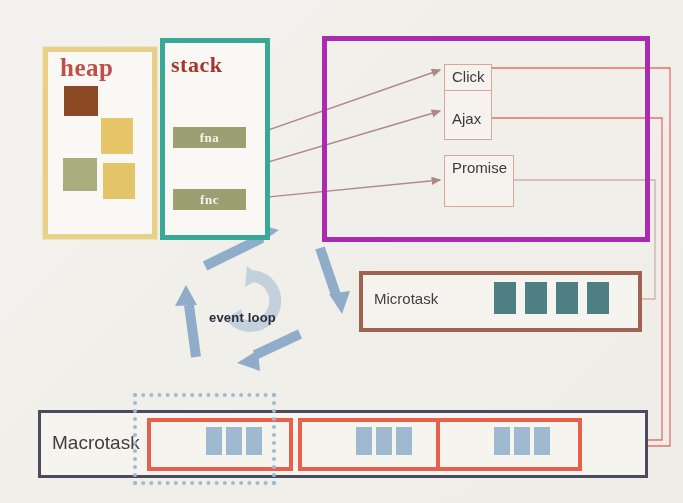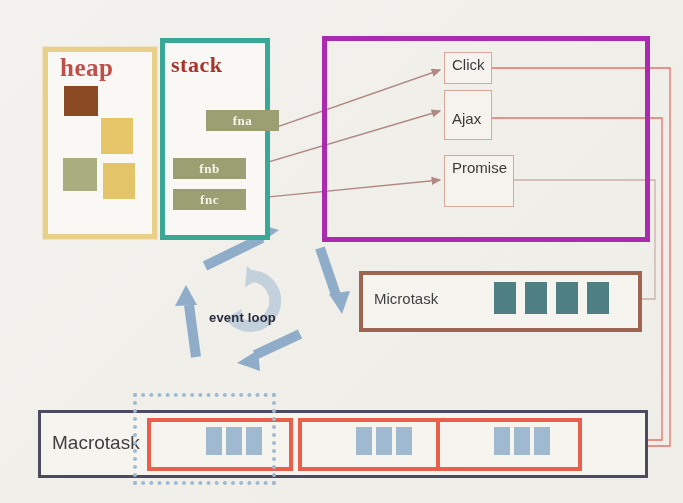--- a/index.html
+++ b/index.html
@@ -48,41 +48,41 @@
   }
   .stack-frame{
     position:absolute;left:173px;width:73px;height:21px;
     background:#9aa072;
     color:#f7f4ea;
     font-family:"Liberation Serif", serif;
     font-weight:bold;font-size:13px;
     display:flex;align-items:center;justify-content:center;
     letter-spacing:.5px;
   }
-  #stack-f0{top:110px;margin-left:33px;}
+  #stack-f0{top:127px;}
   #stack-f1{top:158px;}
   #stack-f2{top:189px;}
 
   
   #webapi-box{
     left:322px;top:36px;width:318px;height:196px;
     border:5px solid #ab2bb0;
     background:transparent;
   }
   .api-item{
     position:absolute;
     border:1.5px solid #d9a79a;
     background:#f6f3ee;
     color:#3a3a3a;
     font-size:15px;
     padding-left:7px;
     display:flex;align-items:flex-start;
     box-sizing:border-box;
   }
-  #api-click{left:444px;top:52px;width:48px;height:32px;padding-top:3px;}
+  #api-click{left:444px;top:64px;width:48px;height:32px;padding-top:3px;}
   #api-ajax{left:444px;top:90px;width:48px;height:50px;padding-top:19px;}
   #api-promise{left:444px;top:155px;width:70px;height:52px;padding-top:3px;}
 
   
   #micro-box{
     left:359px;top:271px;width:275px;height:53px;
     border:4px solid #9e6351;
     background:#f6f4ef;
   }
   #micro-label{left:374px;top:290px;font-size:15px;color:#3f3f3f;}
@@ -178,21 +178,20 @@
   <div class="abs" id="heap-box"></div>
   <div class="abs" id="heap-title">heap</div>
   <div class="heap-cell" id="heap-c0"></div>
   <div class="heap-cell" id="heap-c1"></div>
   <div class="heap-cell" id="heap-c2"></div>
   <div class="heap-cell" id="heap-c3"></div>
 
   <div class="abs" id="stack-box"></div>
   <div class="abs" id="stack-title">stack</div>
   <div class="stack-frame" id="stack-f0">fna</div>
-  <div class="stack-frame" id="stack-f1">fnb</div>
   <div class="stack-frame" id="stack-f2">fnc</div>
 
   <div class="abs" id="webapi-box"></div>
   <div class="api-item" id="api-click">Click</div>
   <div class="api-item" id="api-ajax">Ajax</div>
   <div class="api-item" id="api-promise">Promise</div>
 
   <div class="abs" id="micro-box"></div>
   <div class="abs" id="micro-label">Microtask</div>
   <div class="micro-cell" id="mc0"></div>

